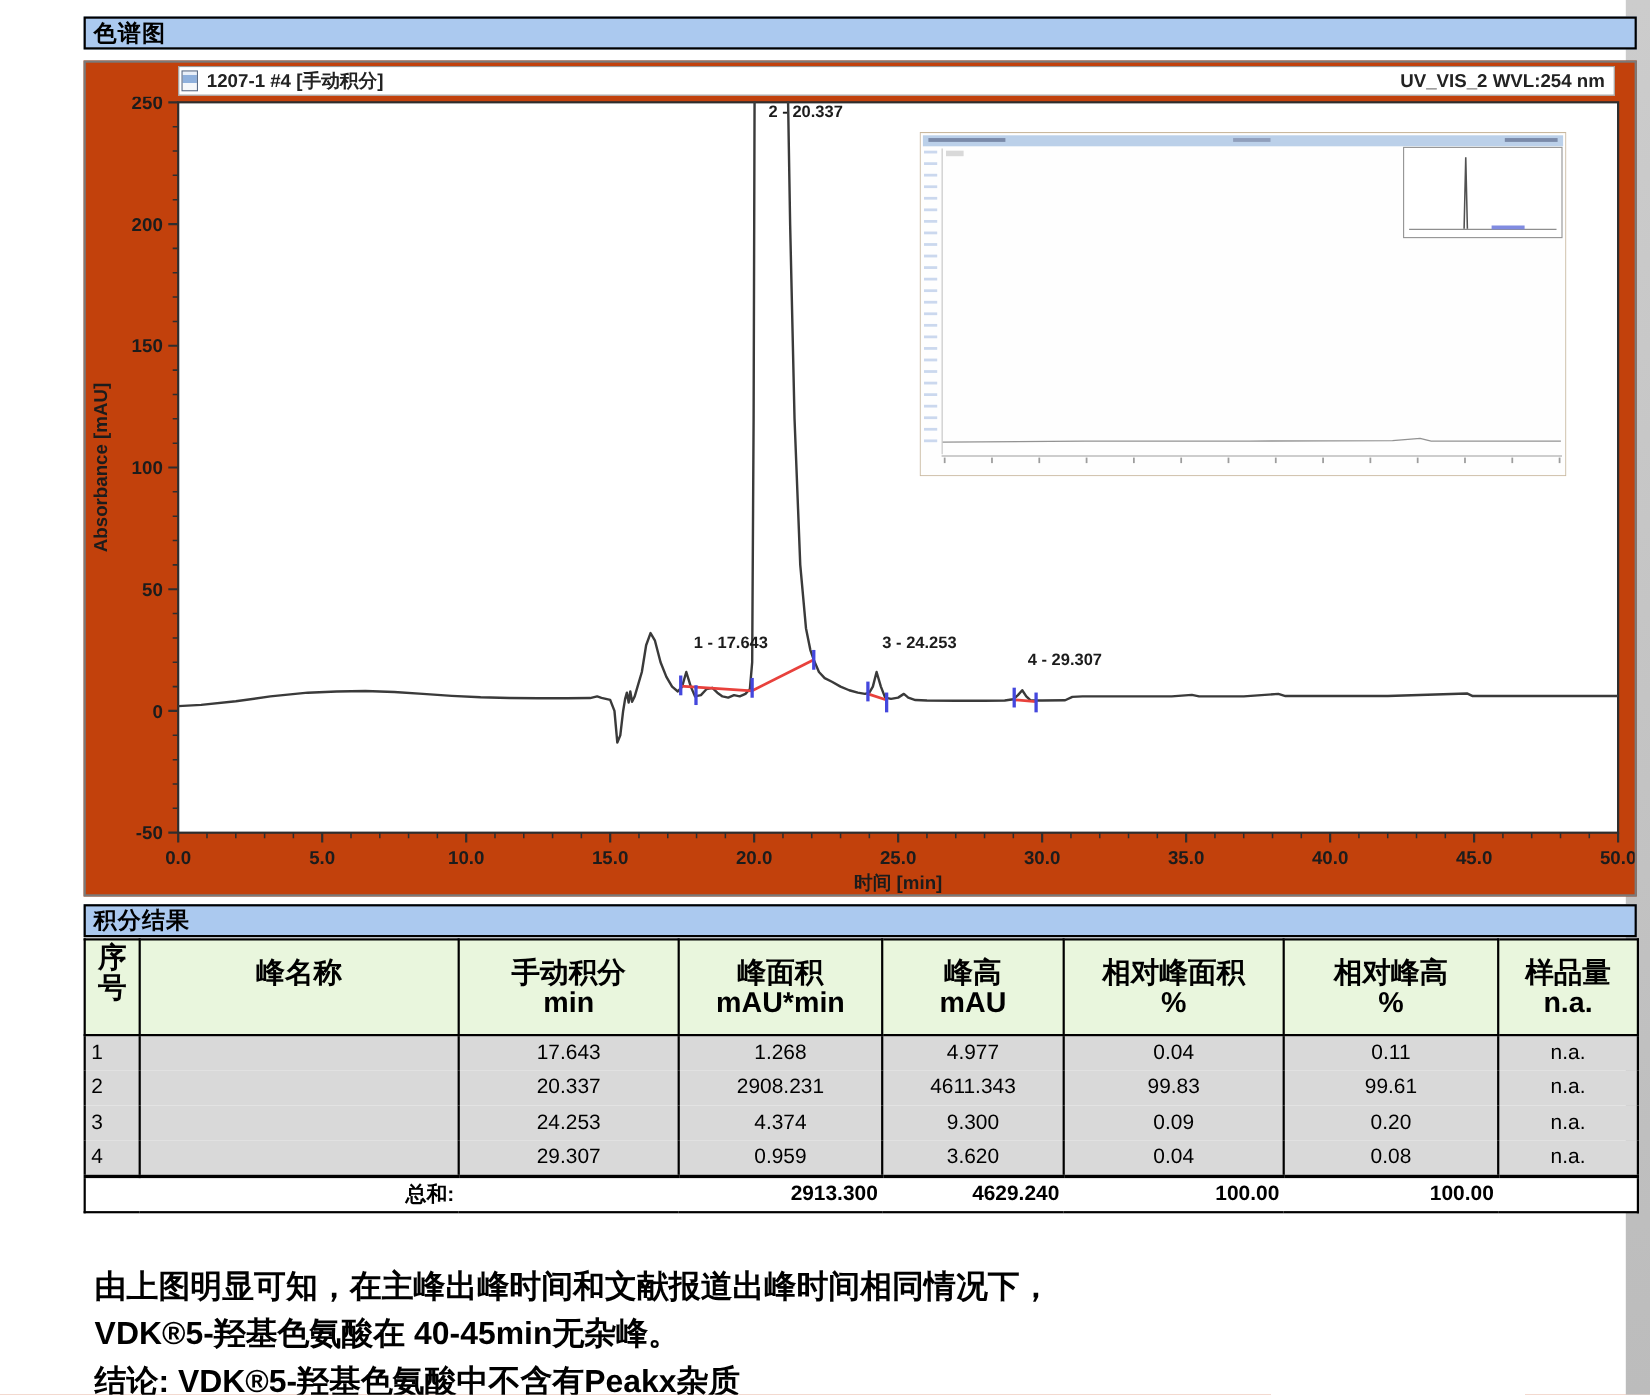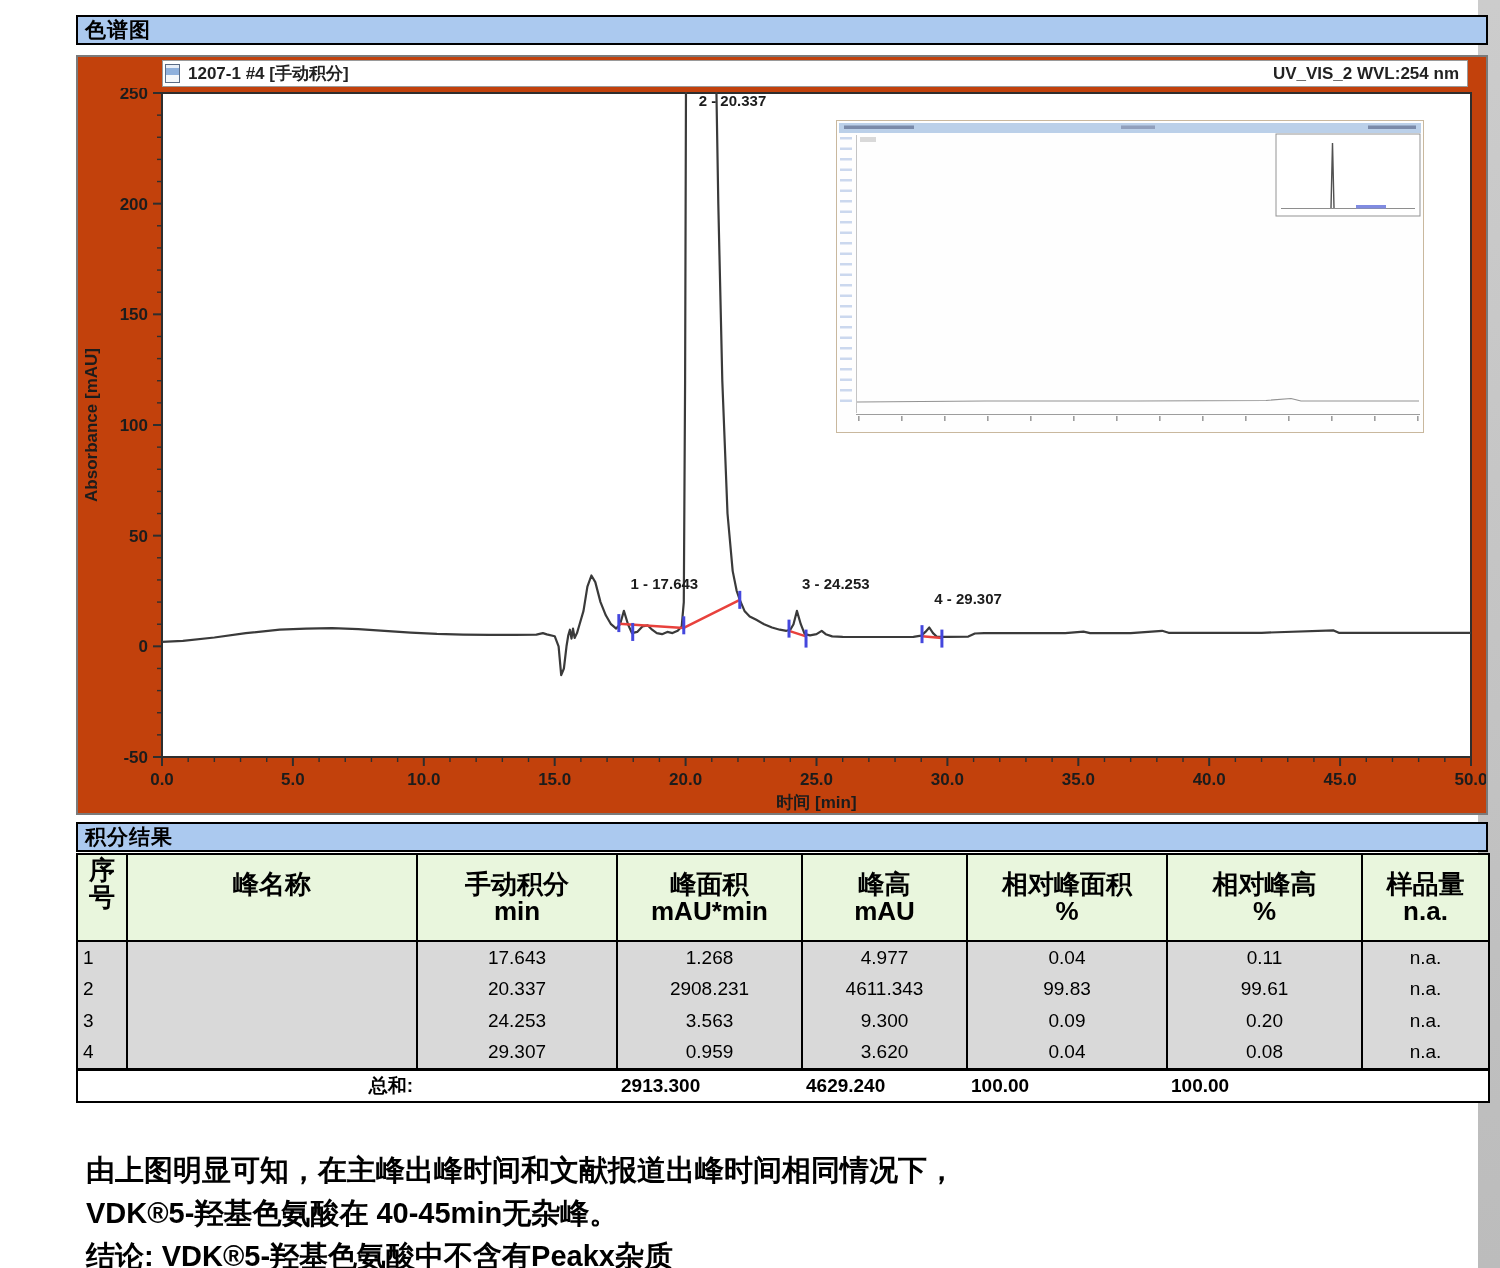--- a/index.html
+++ b/index.html
@@ -51,21 +51,21 @@
     padding:2px 2px; line-height:27px; text-align:center; color:#000;
   }
   .results td { font-size:19px; font-weight:500; color:#000; }
   .results td.body {
     background:#d9d9d9; border-left:2px solid #000; border-right:2px solid #000;
     border-top:none; border-bottom:none; text-align:center; height:32px; padding:0 4px;
   }
   .results td.c0 { text-align:left; padding-left:5px; }
   .results tr.total td {
     background:#fff; border:none; border-top:3px solid #000;
-    font-weight:700; text-align:left; height:28px; padding:2px 4px;
+    font-weight:700; text-align:right; height:28px; padding:2px 4px;
   }
   .results tr.total td.tl { text-align:right; padding-left:11px; }
   .footer { margin:46px 0 0 10px; font-size:29px; font-weight:700; line-height:43px; color:#000; }
   .footer div { white-space:nowrap; }
 </style>
 </head>
 <body>
 
 <div class="scan-edge"></div>
 
@@ -342,21 +342,21 @@
           <td class="body c3">2908.231</td>
           <td class="body c4">4611.343</td>
           <td class="body c5">99.83</td>
           <td class="body c6">99.61</td>
           <td class="body c7">n.a.</td>
         </tr>
         <tr>
           <td class="body c0">3</td>
           <td class="body c1"></td>
           <td class="body c2">24.253</td>
-          <td class="body c3">3.563</td>
+          <td class="body c3">4.374</td>
           <td class="body c4">9.300</td>
           <td class="body c5">0.09</td>
           <td class="body c6">0.20</td>
           <td class="body c7">n.a.</td>
         </tr>
         <tr>
           <td class="body c0">4</td>
           <td class="body c1"></td>
           <td class="body c2">29.307</td>
           <td class="body c3">0.959</td>

